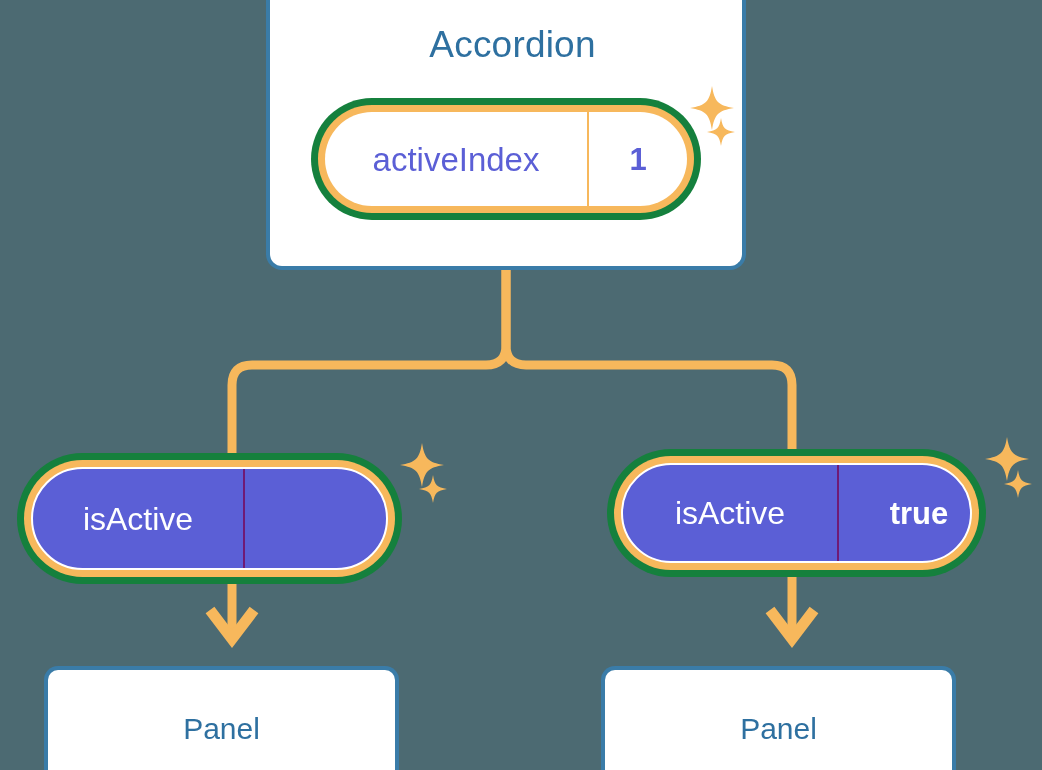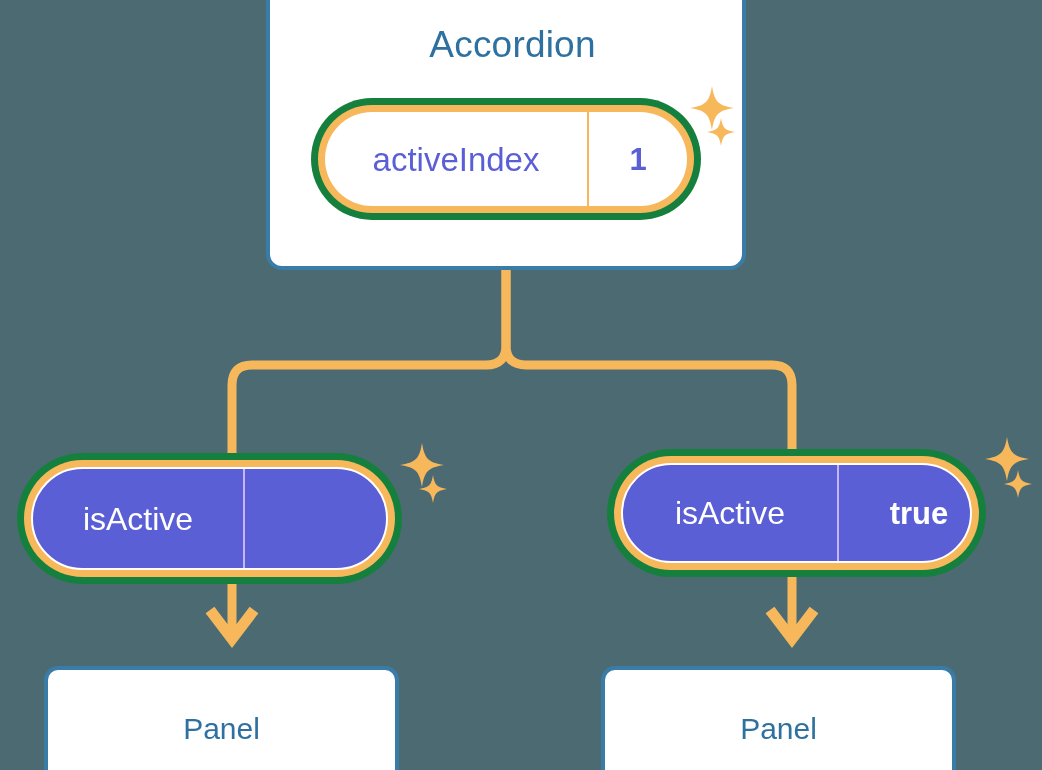--- a/index.html
+++ b/index.html
@@ -138,21 +138,21 @@
   }
 
   
   .pill-leaf .pill-body {
     background: #5b5fd6;
     border: 2px solid #ffffff;
   }
   .pill-leaf .pill-key {
     color: #ffffff;
     font-size: 32px;
-    border-right: 2px solid #c4b5fd;
+    border-right: 2px solid #701a75;
   }
   .pill-leaf .pill-val {
     color: #ffffff;
     font-size: 31px;
     font-weight: 700;
   }
 
   .pill-leaf.left {
     left: 17px;
     top: 453px;

